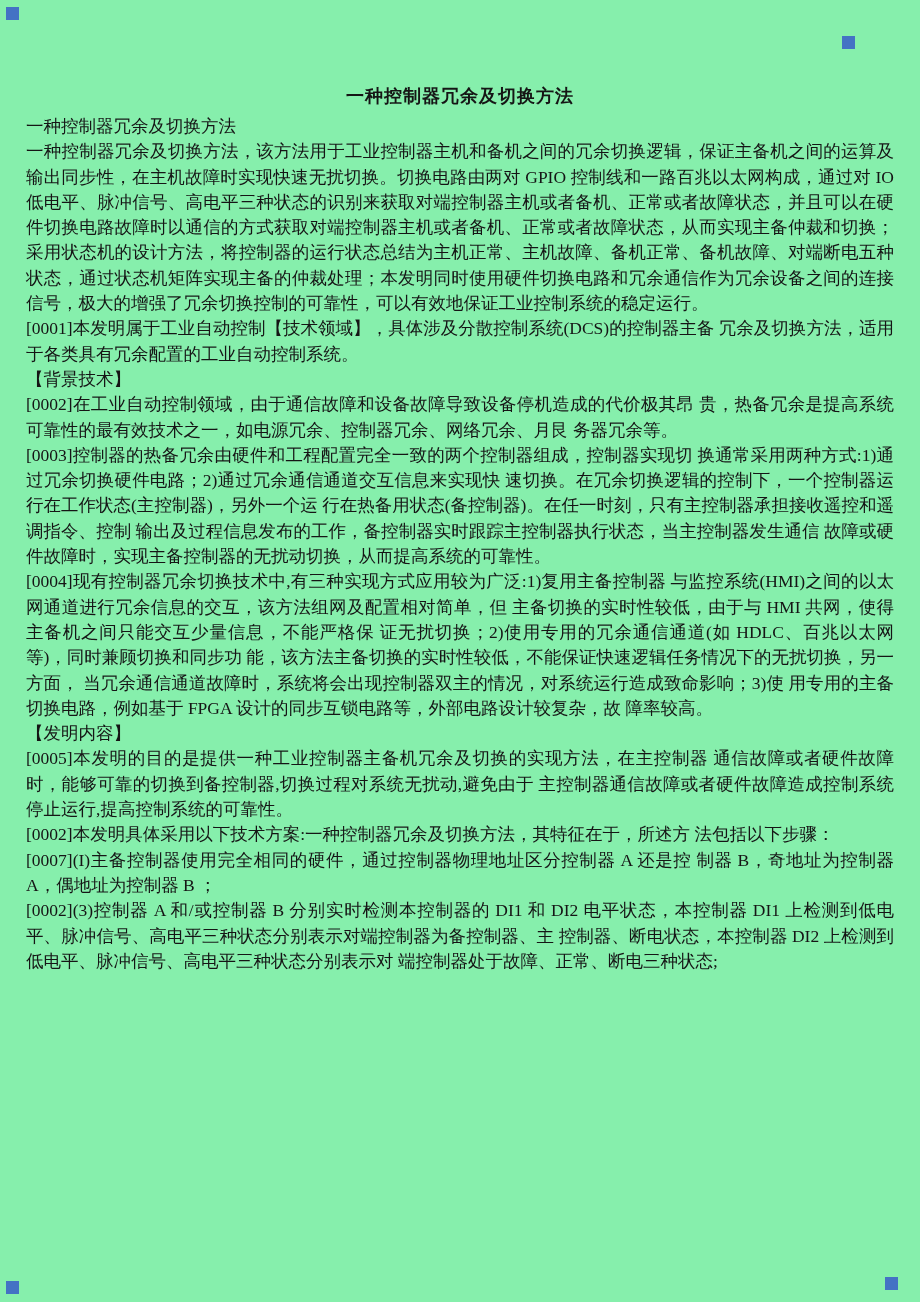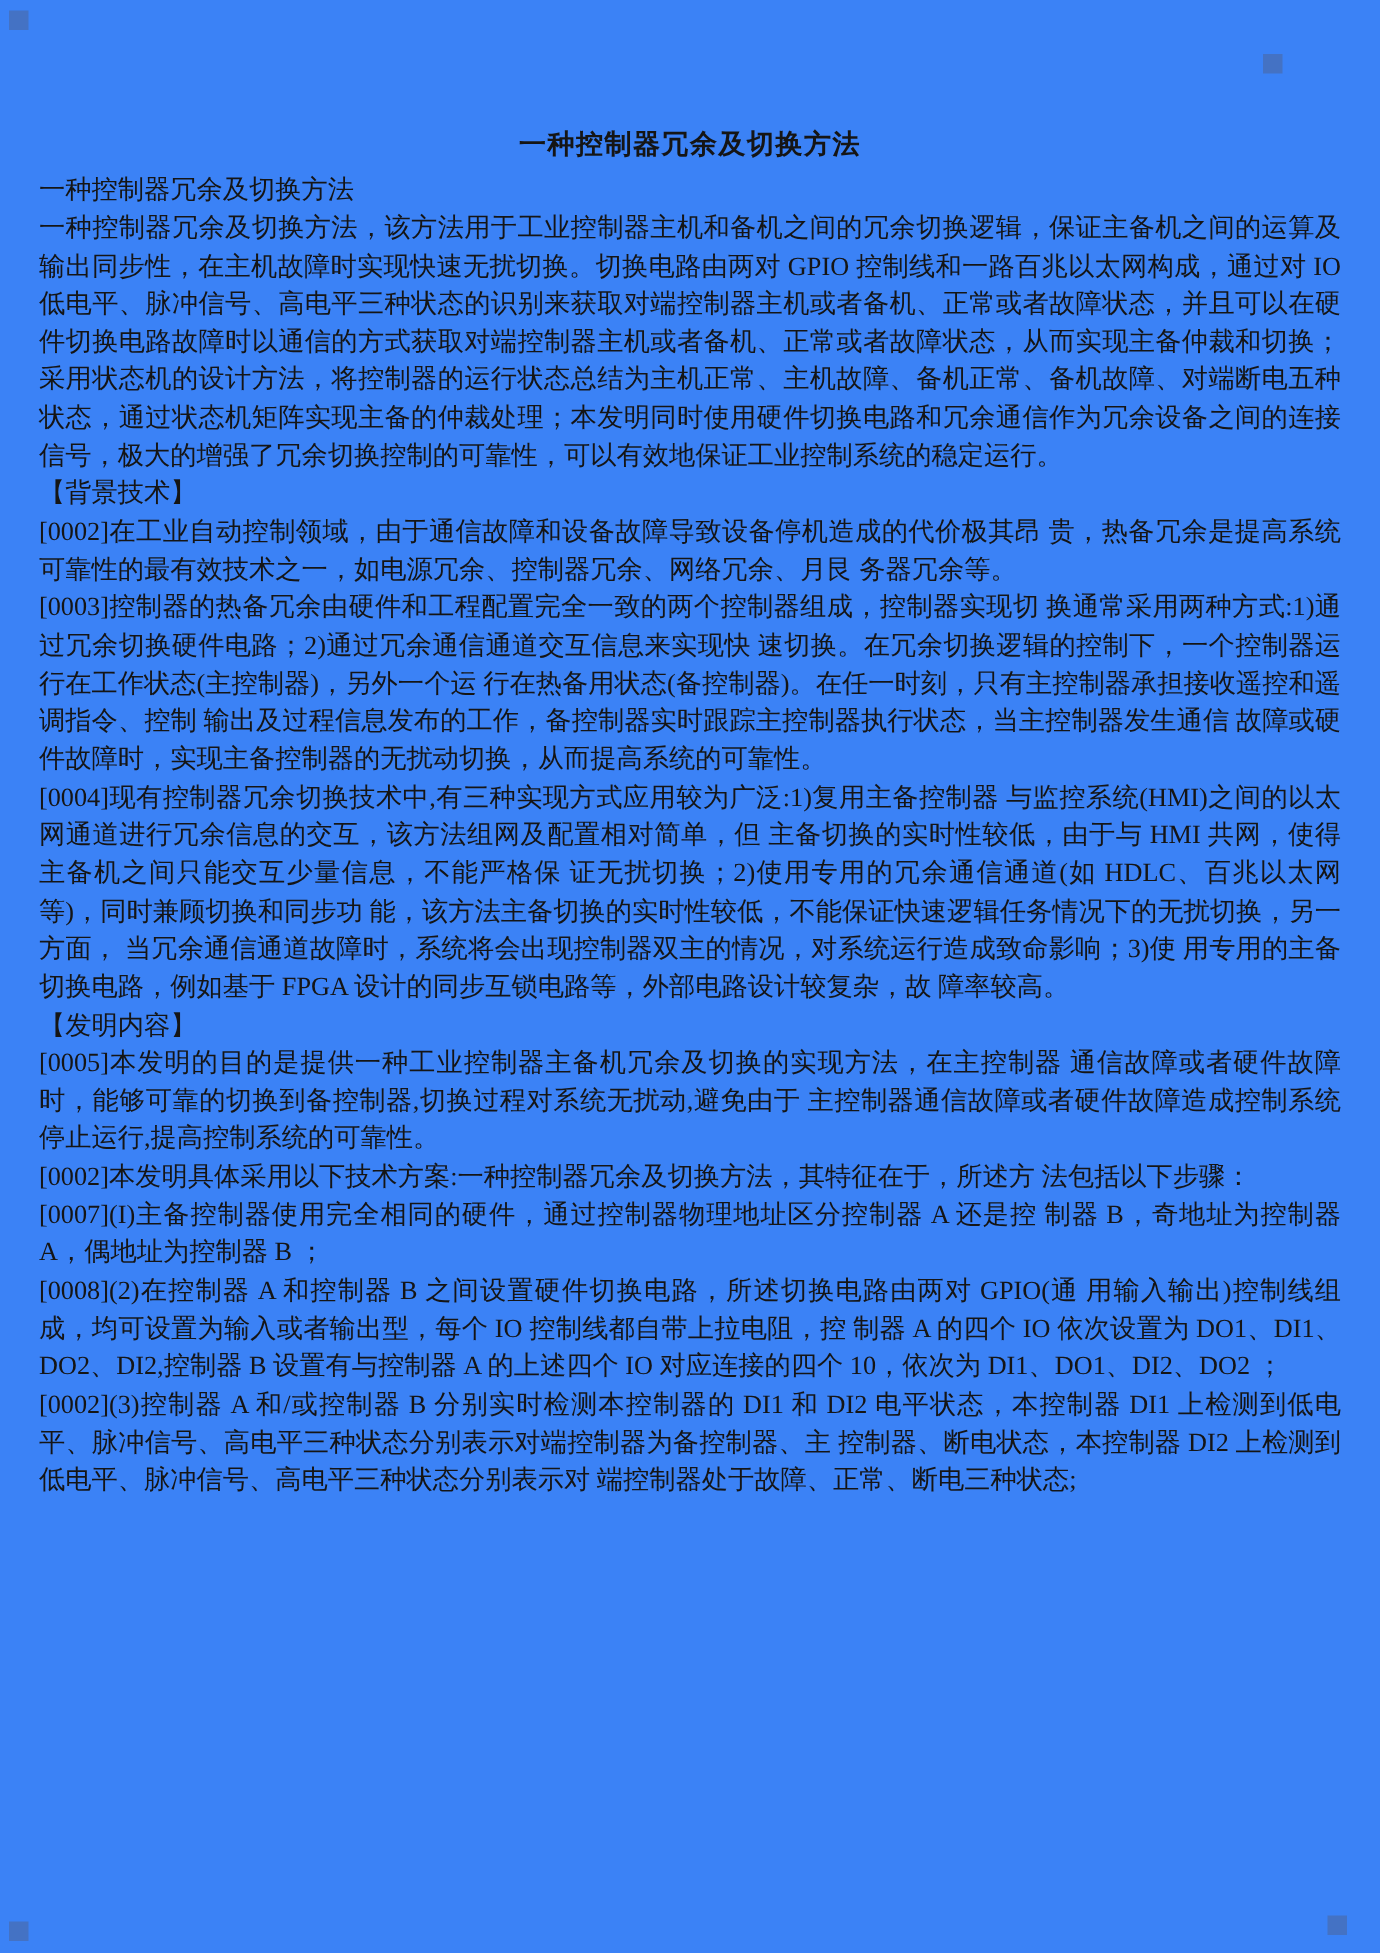--- a/index.html
+++ b/index.html
@@ -4,21 +4,21 @@
 <style>
   html, body {
     margin: 0;
     padding: 0;
     background: #ffffff;
   }
   .page {
     position: relative;
     width: 920px;
     height: 1302px;
-    background: #3b82f6;
+    background: #86efac;
     overflow: hidden;
     font-family: "Liberation Serif", "DejaVu Serif", serif;
     color: #151515;
   }
   .doc-title {
     margin: 84px 0 0 0;
     text-align: center;
     font-size: 18px;
     font-weight: 600;
     letter-spacing: 1px;
@@ -55,25 +55,25 @@
   <span class="handle handle-tl" style="background: rgb(68, 114, 196);"></span>
   <span class="handle handle-tr" style="background: rgb(68, 114, 196);"></span>
   <span class="handle handle-bl" style="background: rgb(68, 114, 196);"></span>
   <span class="handle handle-br" style="background: rgb(68, 114, 196);"></span>
 
   <h1 class="doc-title">一种控制器冗余及切换方法</h1>
 
   <div class="doc-body">
     <p>一种控制器冗余及切换方法</p>
     <p>一种控制器冗余及切换方法，该方法用于工业控制器主机和备机之间的冗余切换逻辑，保证主备机之间的运算及输出同步性，在主机故障时实现快速无扰切换。切换电路由两对 GPIO 控制线和一路百兆以太网构成，通过对 IO 低电平、脉冲信号、高电平三种状态的识别来获取对端控制器主机或者备机、正常或者故障状态，并且可以在硬件切换电路故障时以通信的方式获取对端控制器主机或者备机、正常或者故障状态，从而实现主备仲裁和切换；采用状态机的设计方法，将控制器的运行状态总结为主机正常、主机故障、备机正常、备机故障、对端断电五种状态，通过状态机矩阵实现主备的仲裁处理；本发明同时使用硬件切换电路和冗余通信作为冗余设备之间的连接信号，极大的增强了冗余切换控制的可靠性，可以有效地保证工业控制系统的稳定运行。</p>
+    <p>[0001]本发明属于工业自动控制【技术领域】，具体涉及分散控制系统(DCS)的控制器主备 冗余及切换方法，适用于各类具有冗余配置的工业自动控制系统。</p>
     <p>【背景技术】</p>
     <p>[0002]在工业自动控制领域，由于通信故障和设备故障导致设备停机造成的代价极其昂 贵，热备冗余是提高系统可靠性的最有效技术之一，如电源冗余、控制器冗余、网络冗余、月艮 务器冗余等。</p>
     <p>[0003]控制器的热备冗余由硬件和工程配置完全一致的两个控制器组成，控制器实现切 换通常采用两种方式:1)通过冗余切换硬件电路；2)通过冗余通信通道交互信息来实现快 速切换。在冗余切换逻辑的控制下，一个控制器运行在工作状态(主控制器)，另外一个运 行在热备用状态(备控制器)。在任一时刻，只有主控制器承担接收遥控和遥调指令、控制 输出及过程信息发布的工作，备控制器实时跟踪主控制器执行状态，当主控制器发生通信 故障或硬件故障时，实现主备控制器的无扰动切换，从而提高系统的可靠性。</p>
     <p>[0004]现有控制器冗余切换技术中,有三种实现方式应用较为广泛:1)复用主备控制器 与监控系统(HMI)之间的以太网通道进行冗余信息的交互，该方法组网及配置相对简单，但 主备切换的实时性较低，由于与 HMI 共网，使得主备机之间只能交互少量信息，不能严格保 证无扰切换；2)使用专用的冗余通信通道(如 HDLC、百兆以太网等)，同时兼顾切换和同步功 能，该方法主备切换的实时性较低，不能保证快速逻辑任务情况下的无扰切换，另一方面， 当冗余通信通道故障时，系统将会出现控制器双主的情况，对系统运行造成致命影响；3)使 用专用的主备切换电路，例如基于 FPGA 设计的同步互锁电路等，外部电路设计较复杂，故 障率较高。</p>
     <p>【发明内容】</p>
     <p>[0005]本发明的目的是提供一种工业控制器主备机冗余及切换的实现方法，在主控制器 通信故障或者硬件故障时，能够可靠的切换到备控制器,切换过程对系统无扰动,避免由于 主控制器通信故障或者硬件故障造成控制系统停止运行,提高控制系统的可靠性。</p>
     <p>[0002]本发明具体采用以下技术方案:一种控制器冗余及切换方法，其特征在于，所述方 法包括以下步骤：</p>
     <p>[0007](I)主备控制器使用完全相同的硬件，通过控制器物理地址区分控制器 A 还是控 制器 B，奇地址为控制器 A，偶地址为控制器 B ；</p>
-    <p>[0008](2)在控制器 A 和控制器 B 之间设置硬件切换电路，所述切换电路由两对 GPIO(通 用输入输出)控制线组成，均可设置为输入或者输出型，每个 IO 控制线都自带上拉电阻，控 制器 A 的四个 IO 依次设置为 DO1、DI1、DO2、DI2,控制器 B 设置有与控制器 A 的上述四个 IO 对应连接的四个 10，依次为 DI1、DO1、DI2、DO2 ；</p>
     <p>[0002](3)控制器 A 和/或控制器 B 分别实时检测本控制器的 DI1 和 DI2 电平状态，本控制器 DI1 上检测到低电平、脉冲信号、高电平三种状态分别表示对端控制器为备控制器、主 控制器、断电状态，本控制器 DI2 上检测到低电平、脉冲信号、高电平三种状态分别表示对 端控制器处于故障、正常、断电三种状态;</p>
   </div>
 
 </div>
 
 </body></html>

